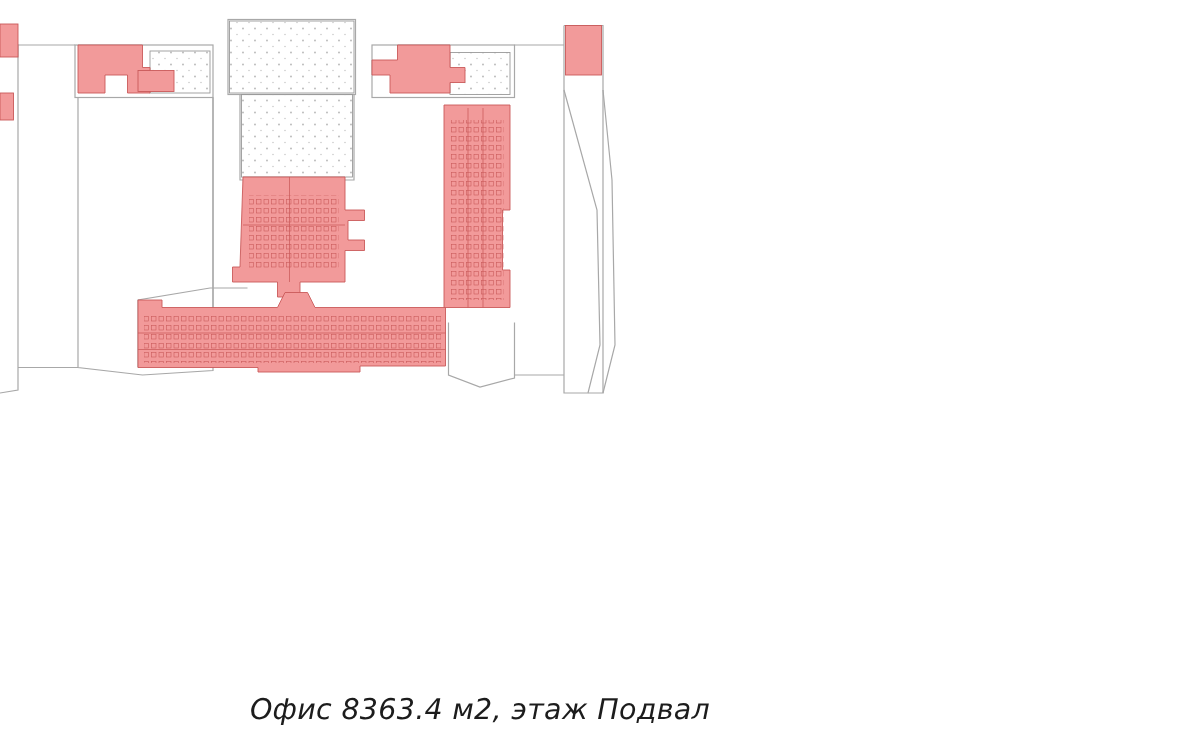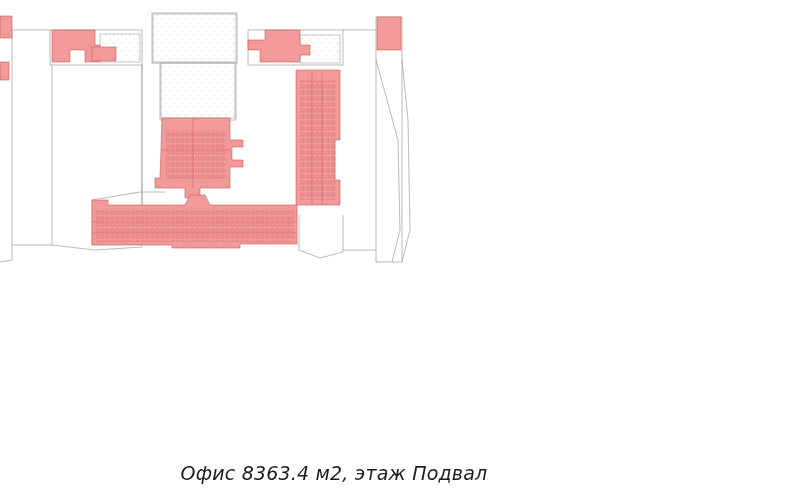--- a/index.html
+++ b/index.html
@@ -1,18 +1,18 @@
 <!DOCTYPE html>
 <html><head>
 <meta charset="utf-8">
 <style>
   html,body{margin:0;padding:0;background:#ffffff;}
   body{width:800px;height:497px;position:relative;overflow:hidden;font-family:"DejaVu Sans",sans-serif;}
   #plan{position:absolute;left:0;top:0;width:800px;height:300px;}
-  .caption{position:absolute;left:0;top:462px;width:640px;text-align:center;font-size:19px;font-style:italic;color:#1c1c1c;letter-spacing:0.2px;padding-left:14px;}
+  .caption{position:absolute;left:0;top:462px;width:640px;text-align:center;font-size:19px;font-style:italic;color:#1c1c1c;letter-spacing:0.2px;}
 </style>
 </head>
 <body>
 
 <svg id="plan" viewBox="0 0 800 300" xmlns="http://www.w3.org/2000/svg">
   <defs>
     <pattern id="dots" width="8" height="8" patternUnits="userSpaceOnUse">
       <circle cx="2" cy="3" r="0.6" fill="#b5b5b5"></circle>
       <circle cx="6" cy="7" r="0.5" fill="#c5c5c5"></circle>
     </pattern>

